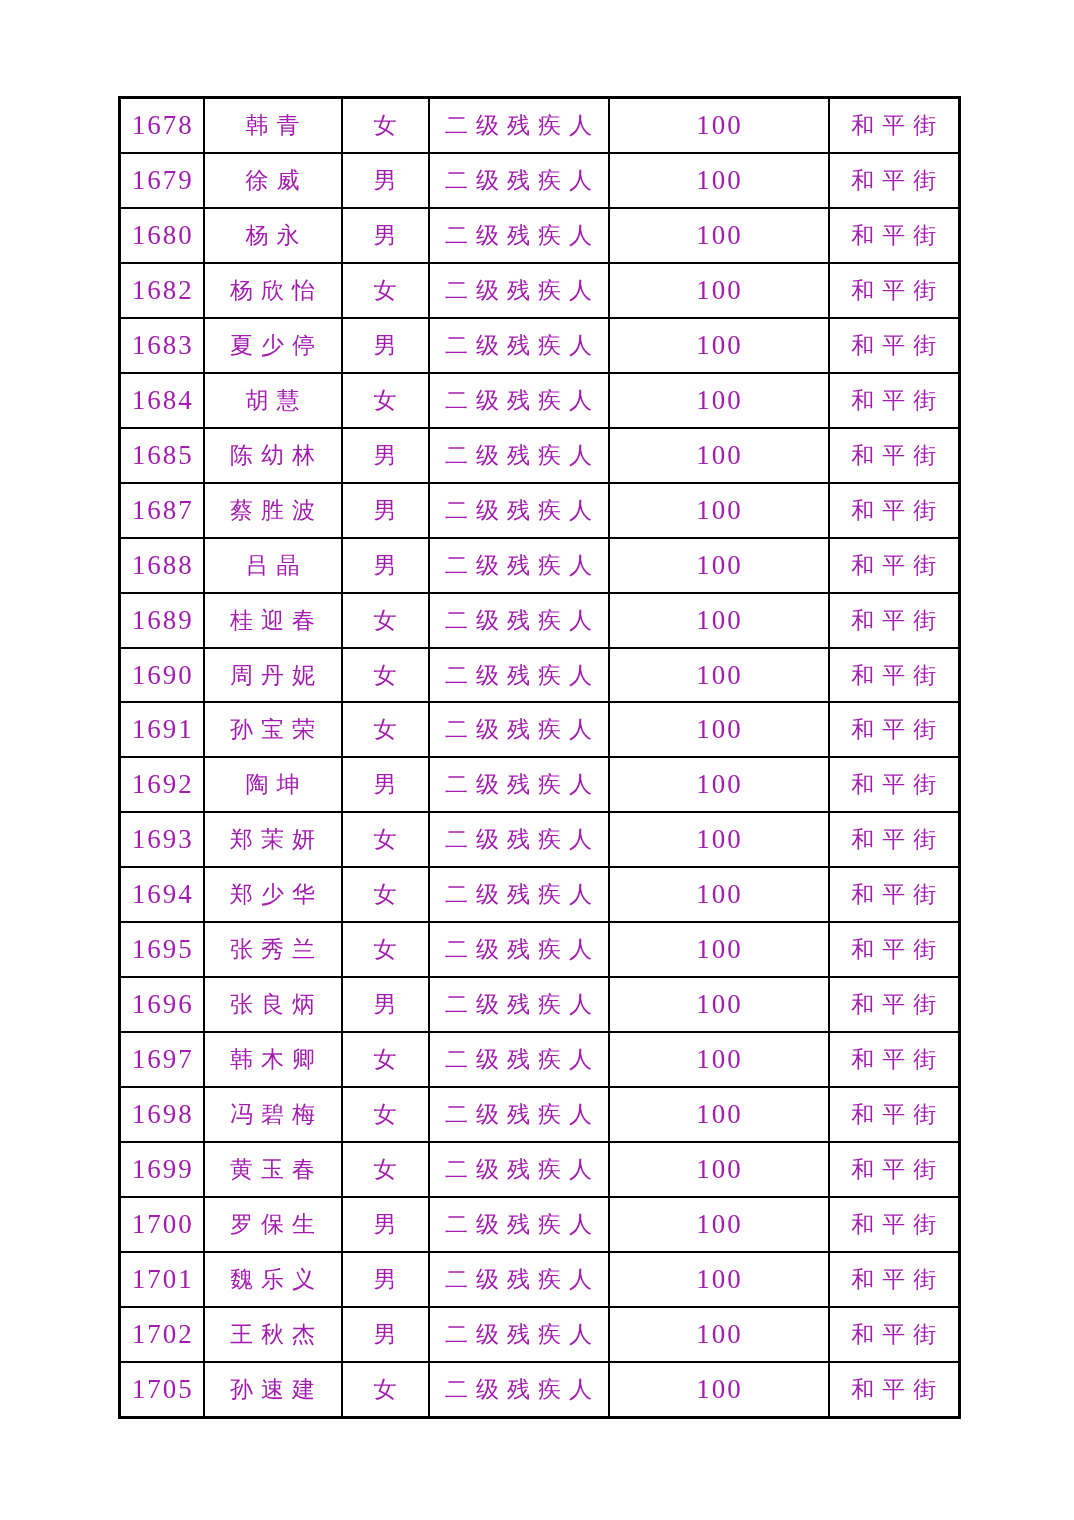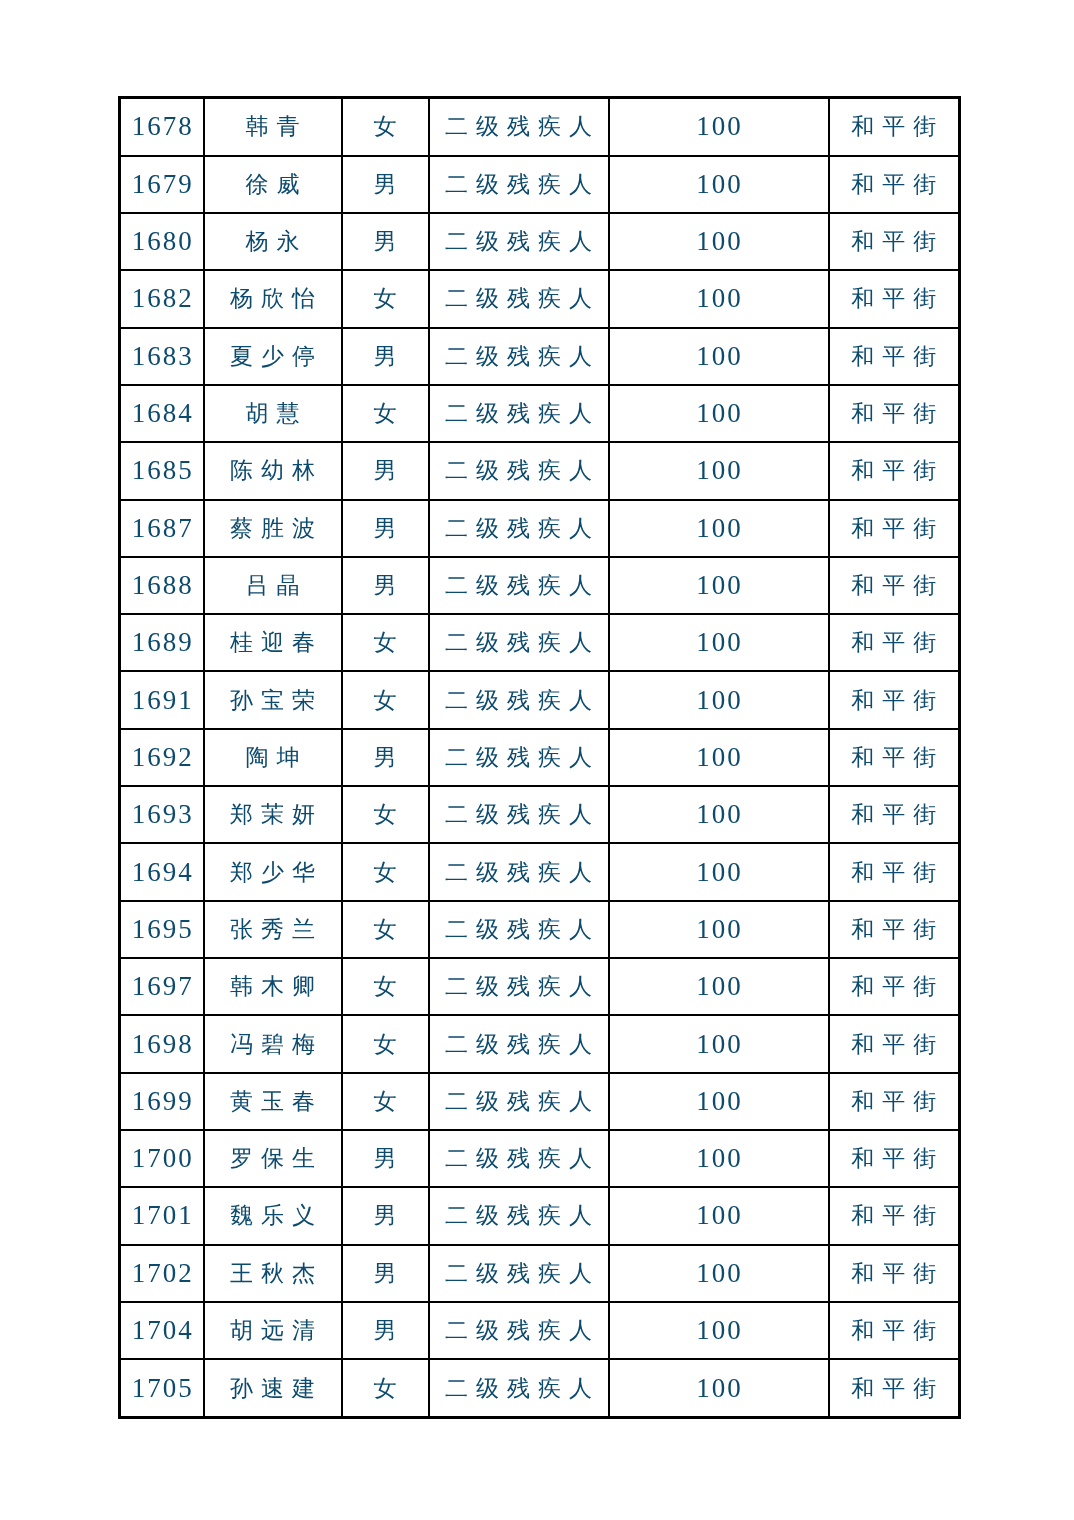--- a/index.html
+++ b/index.html
@@ -6,21 +6,21 @@
     margin: 0;
     padding: 0;
     background: #ffffff;
   }
   .page {
     position: relative;
     width: 1074px;
     height: 1520px;
     background: #ffffff;
     font-family: "Liberation Serif", "DejaVu Serif", serif;
-    color: #0c4a6e;
+    color: #a21caf;
     overflow: hidden;
   }
   table.roster {
     position: absolute;
     left: 118px;
     top: 96px;
     width: 841px;
     height: 1323px;
     border-collapse: collapse;
     table-layout: fixed;
@@ -149,20 +149,28 @@
 
         <tr>
           <td class="num">1689</td>
           <td class="cjk">桂迎春</td>
           <td class="cjk gender">女</td>
           <td class="cjk">二级残疾人</td>
           <td class="num">100</td>
           <td class="cjk">和平街</td>
         </tr>
 
+        <tr>
+          <td class="num">1690</td>
+          <td class="cjk">周丹妮</td>
+          <td class="cjk gender">女</td>
+          <td class="cjk">二级残疾人</td>
+          <td class="num">100</td>
+          <td class="cjk">和平街</td>
+        </tr>
 
         <tr>
           <td class="num">1691</td>
           <td class="cjk">孙宝荣</td>
           <td class="cjk gender">女</td>
           <td class="cjk">二级残疾人</td>
           <td class="num">100</td>
           <td class="cjk">和平街</td>
         </tr>
 
@@ -195,20 +203,28 @@
 
         <tr>
           <td class="num">1695</td>
           <td class="cjk">张秀兰</td>
           <td class="cjk gender">女</td>
           <td class="cjk">二级残疾人</td>
           <td class="num">100</td>
           <td class="cjk">和平街</td>
         </tr>
 
+        <tr>
+          <td class="num">1696</td>
+          <td class="cjk">张良炳</td>
+          <td class="cjk gender">男</td>
+          <td class="cjk">二级残疾人</td>
+          <td class="num">100</td>
+          <td class="cjk">和平街</td>
+        </tr>
 
         <tr>
           <td class="num">1697</td>
           <td class="cjk">韩木卿</td>
           <td class="cjk gender">女</td>
           <td class="cjk">二级残疾人</td>
           <td class="num">100</td>
           <td class="cjk">和平街</td>
         </tr>
 
@@ -251,28 +267,20 @@
         <tr>
           <td class="num">1702</td>
           <td class="cjk">王秋杰</td>
           <td class="cjk gender">男</td>
           <td class="cjk">二级残疾人</td>
           <td class="num">100</td>
           <td class="cjk">和平街</td>
         </tr>
 
 
-        <tr>
-          <td class="num">1704</td>
-          <td class="cjk">胡远清</td>
-          <td class="cjk gender">男</td>
-          <td class="cjk">二级残疾人</td>
-          <td class="num">100</td>
-          <td class="cjk">和平街</td>
-        </tr>
 
         <tr>
           <td class="num">1705</td>
           <td class="cjk">孙速建</td>
           <td class="cjk gender">女</td>
           <td class="cjk">二级残疾人</td>
           <td class="num">100</td>
           <td class="cjk">和平街</td>
         </tr>
       </tbody>

